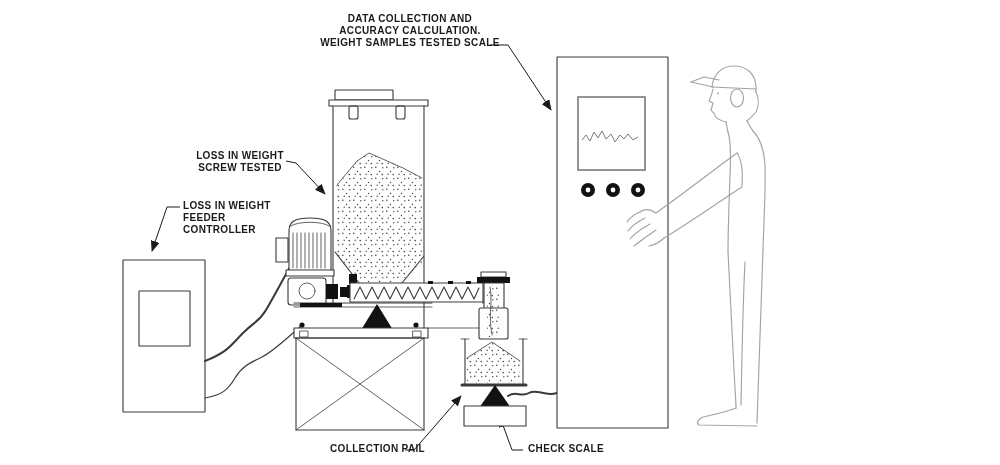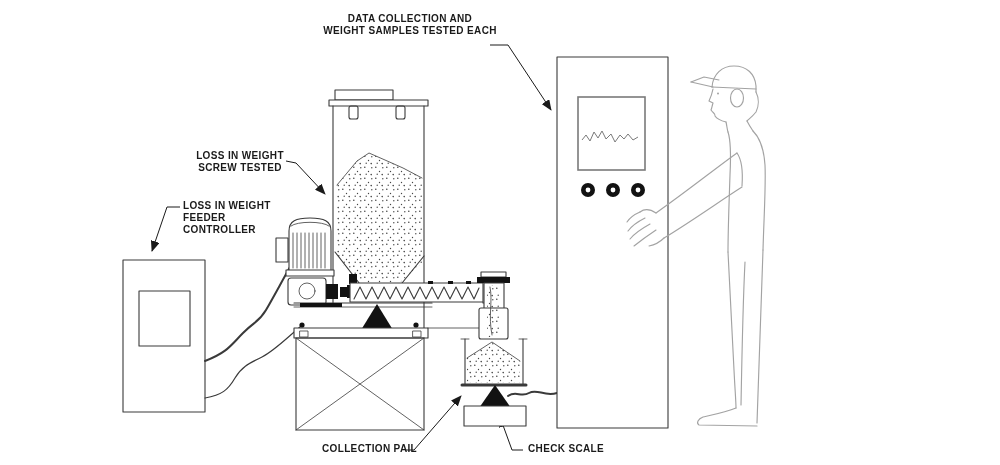--- a/index.html
+++ b/index.html
@@ -204,29 +204,30 @@
       <path class="person" d="M728,252 C730,290 732,330 734,370 C735,390 736,402 736,408"></path>
       <path class="person" d="M745,262 C743,300 742,350 741,405"></path>
       <path class="person" d="M763,250 C761,300 759,360 757,423"></path>
       <path class="person" d="M736,408 C727,412 712,415 703,417 C698,419 696,423 699,425 L757,426"></path>
     </g>
   </g>
 </svg>
 
 <div class="label center" style="left:305px;top:13px;width:210px;">
   <div>DATA COLLECTION AND</div>
-  <div>WEIGHT SAMPLES TESTED EACH</div>
+  <div>ACCURACY CALCULATION.</div>
+  <div>WEIGHT SAMPLES TESTED SCALE</div>
 </div>
 
 <div class="label center" style="left:190px;top:150px;width:100px;">
   <div>LOSS IN WEIGHT</div>
   <div>SCREW TESTED</div>
 </div>
 
 <div class="label" style="left:183px;top:200px;">
   <div>LOSS IN WEIGHT</div>
   <div>FEEDER</div>
   <div>CONTROLLER</div>
 </div>
 
-<div class="label" style="left:322px;top:443px;">COLLECTION PAIL</div>
+<div class="label" style="left:330px;top:443px;">COLLECTION PAIL</div>
 
 <div class="label" style="left:528px;top:443px;">CHECK SCALE</div>
 
 </body></html>

